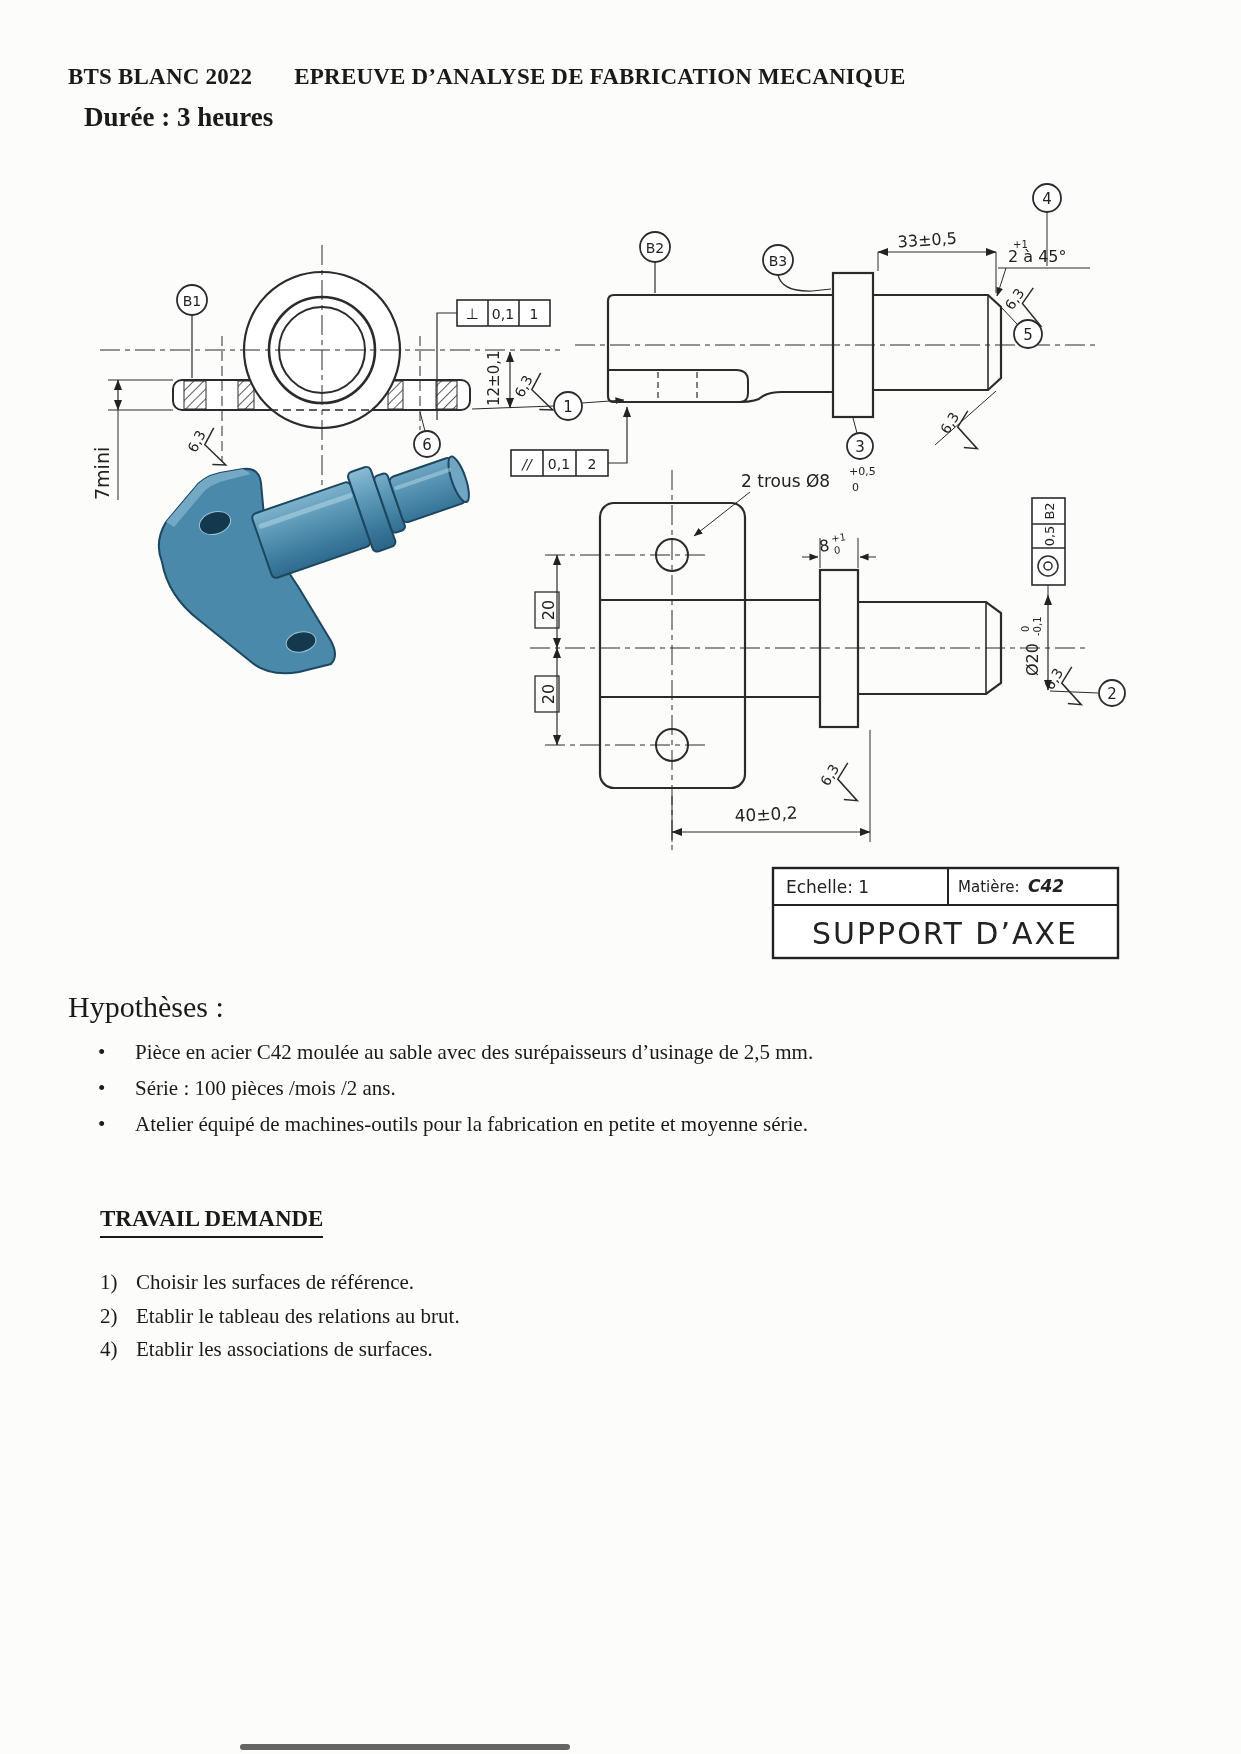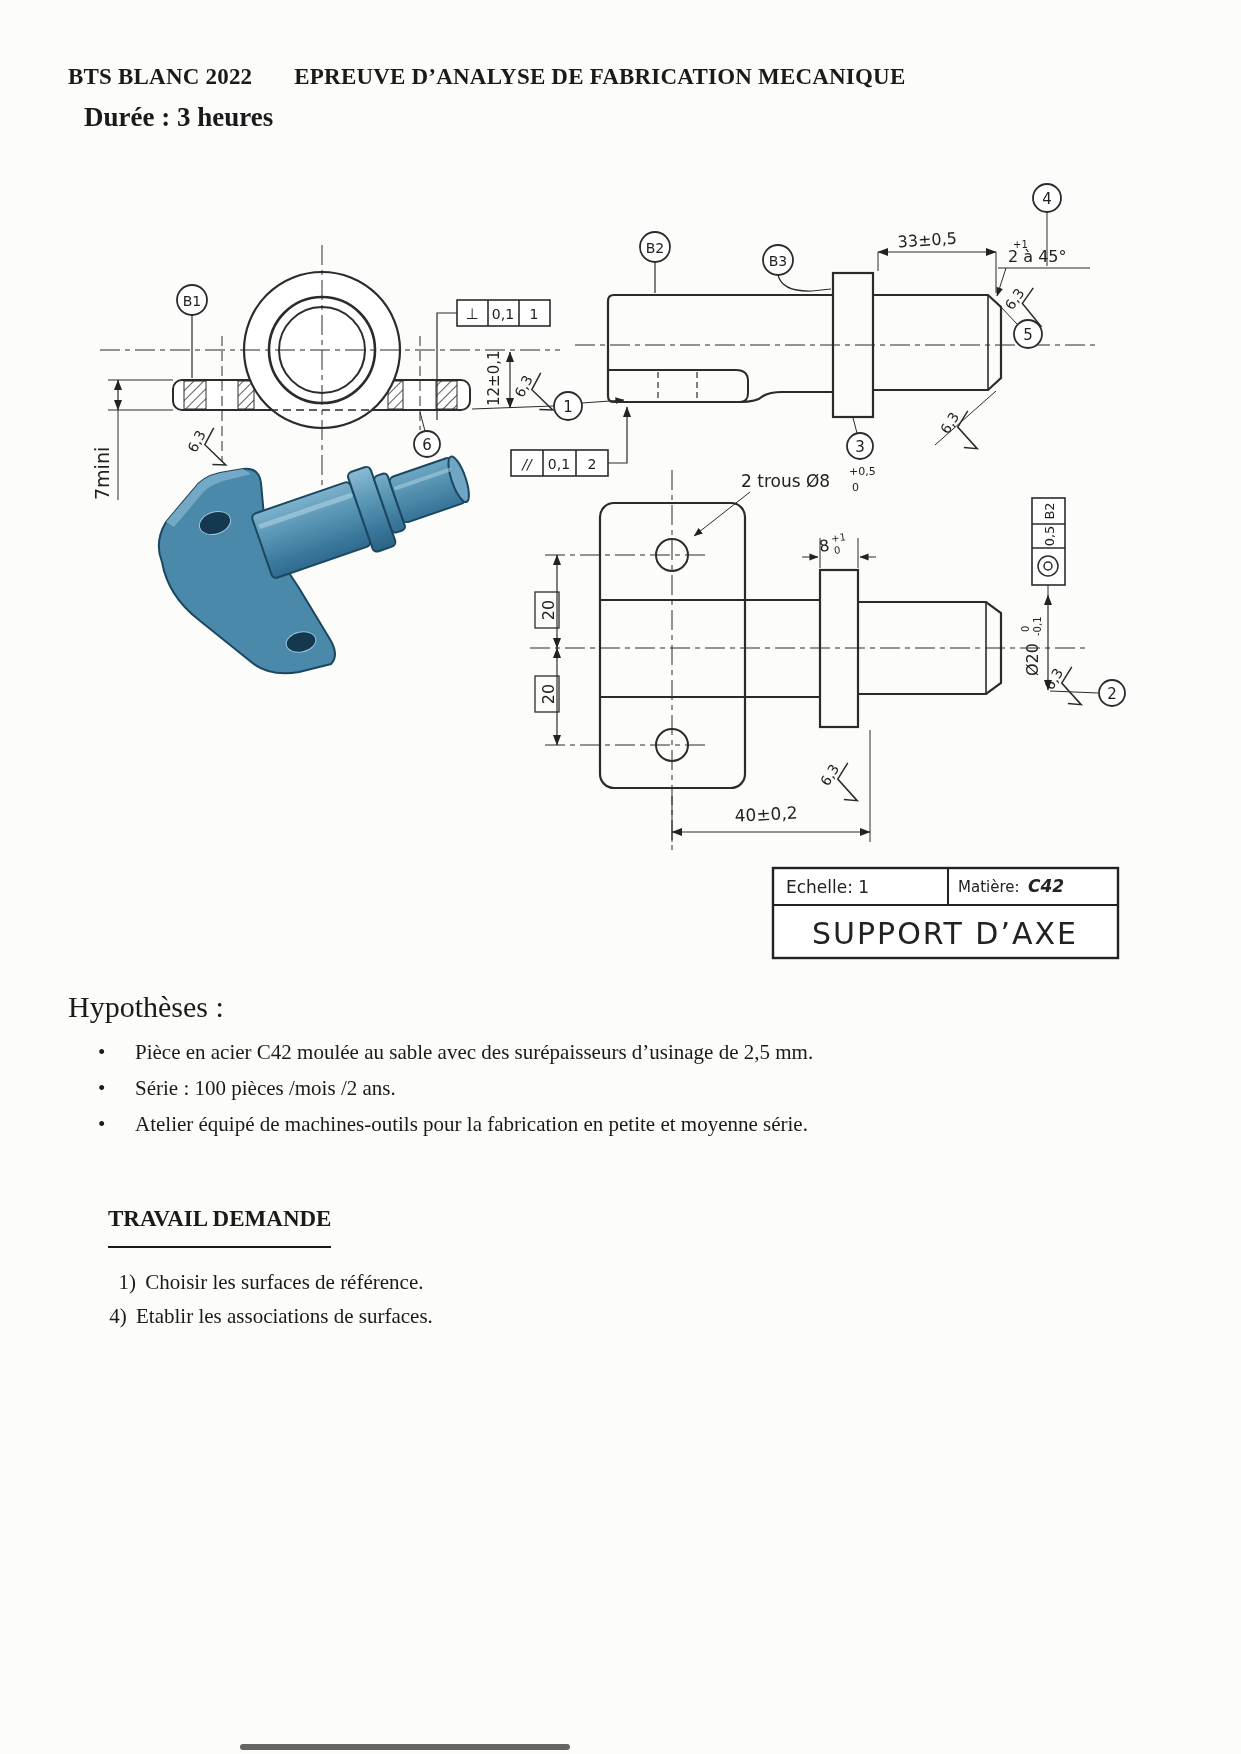--- a/index.html
+++ b/index.html
@@ -6,23 +6,23 @@
   .page{position:relative;width:1241px;height:1754px;background:#fcfcfa;overflow:hidden;
         font-family:"Liberation Serif", serif;color:#1a1a1a;}
   .hdr{position:absolute;left:68px;top:64px;font-size:23px;font-weight:bold;letter-spacing:.2px;white-space:nowrap;}
   .hdr .gap{display:inline-block;width:42px;}
   .duration{position:absolute;left:68px;top:102px;font-size:27px;font-weight:bold;margin-left:16px;}
   .drawing-svg{position:absolute;left:0;top:0;}
   .hyp-heading{position:absolute;left:68px;top:990px;font-size:30px;}
   .hyp-list{position:absolute;left:98px;top:1040px;font-size:21px;}
   .hyp-item{display:flex;margin-bottom:11px;}
   .hyp-item .bullet{width:37px;font-size:21px;}
-  .work-heading{position:absolute;left:108px;top:1206px;font-size:23px;font-weight:bold;
-        border-bottom:2px solid #1a1a1a;padding-bottom:14px;}
-  .work-list{position:absolute;left:100px;top:1266px;font-size:21px;line-height:33.5px;text-align:center;}
+  .work-heading{position:absolute;left:100px;top:1206px;font-size:23px;font-weight:bold;
+        border-bottom:2px solid #1a1a1a;padding-bottom:4px;}
+  .work-list{position:absolute;left:100px;top:1266px;font-size:21px;line-height:33.5px;}
   .work-item .num{display:inline-block;width:36px;}
   .scan-smudge{position:absolute;left:240px;top:1744px;width:330px;height:6px;background:#3f3f3f;
         border-radius:3px;opacity:.8;}
   svg text{font-family:"DejaVu Sans", sans-serif;fill:#222;}
 </style>
 </head>
 <body>
 
 <div class="page">
 
@@ -312,17 +312,18 @@
       </div>
     <div class="hyp-item">
         <span class="bullet">•</span>
         <span>Atelier équipé de machines-outils pour la fabrication en petite et moyenne série.</span>
       </div>
   </div>
 
   <div class="work-heading">TRAVAIL DEMANDE</div>
   <div class="work-list">
     <div class="work-item"><span class="num">1)</span><span>Choisir les surfaces de référence.</span></div>
+    <div class="work-item"><span class="num">2)</span><span>Etablir le tableau des relations au brut.</span></div>
     <div class="work-item"><span class="num">4)</span><span>Etablir les associations de surfaces.</span></div>
   </div>
 
   <div class="scan-smudge"></div>
 </div>
 
 </body></html>

